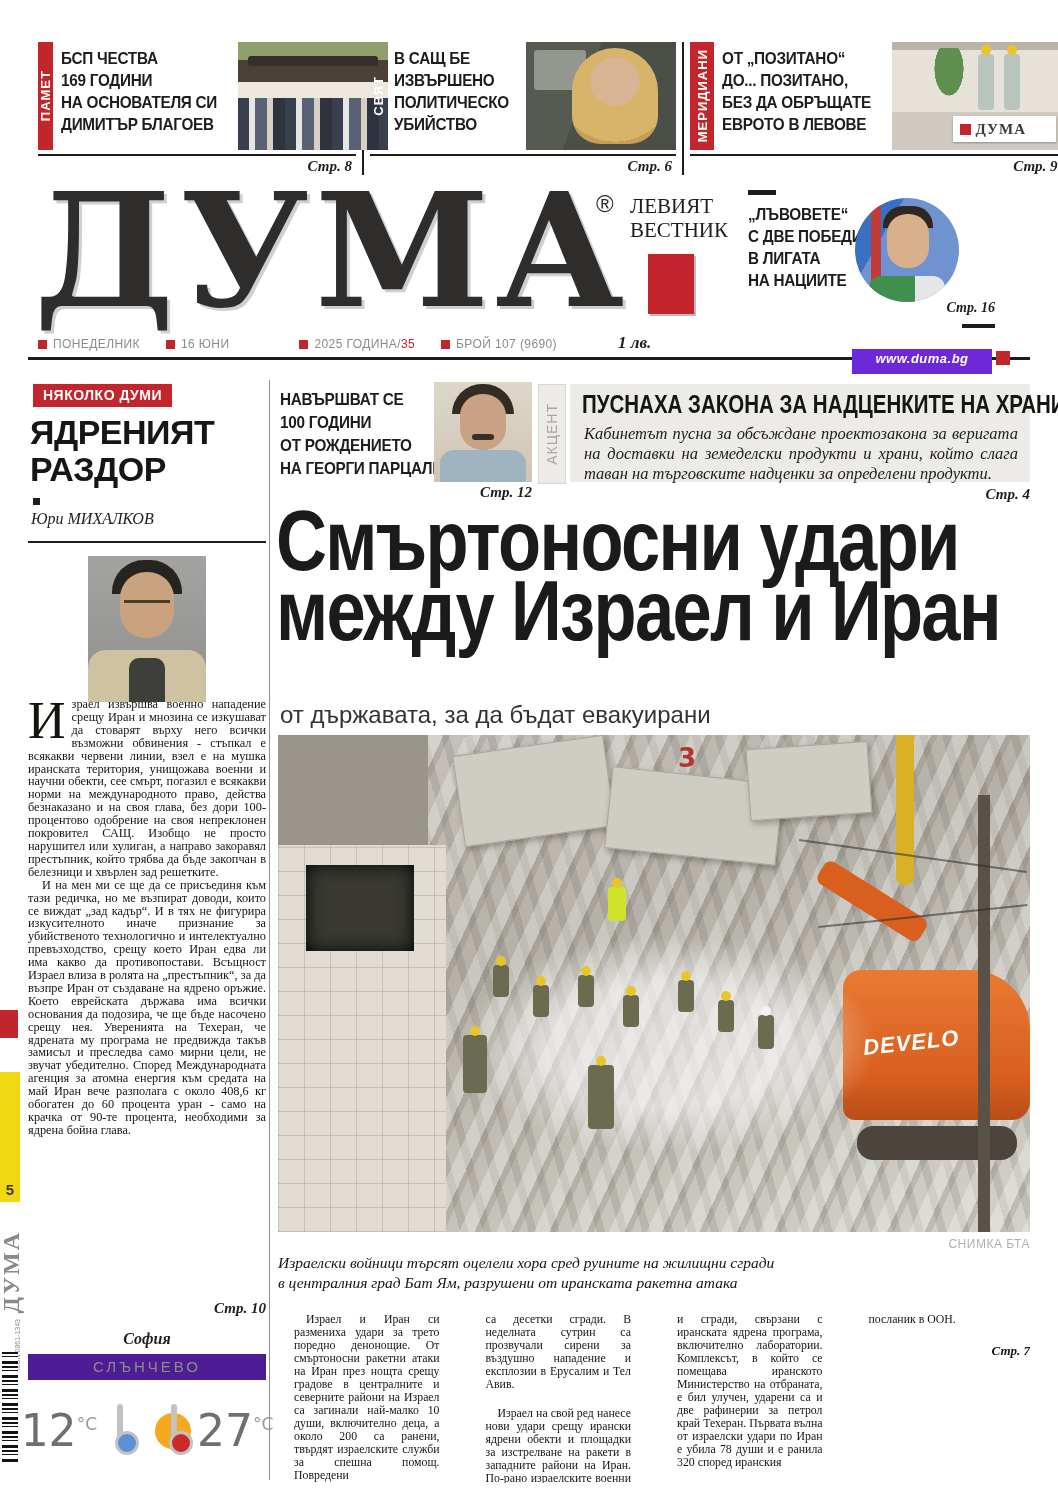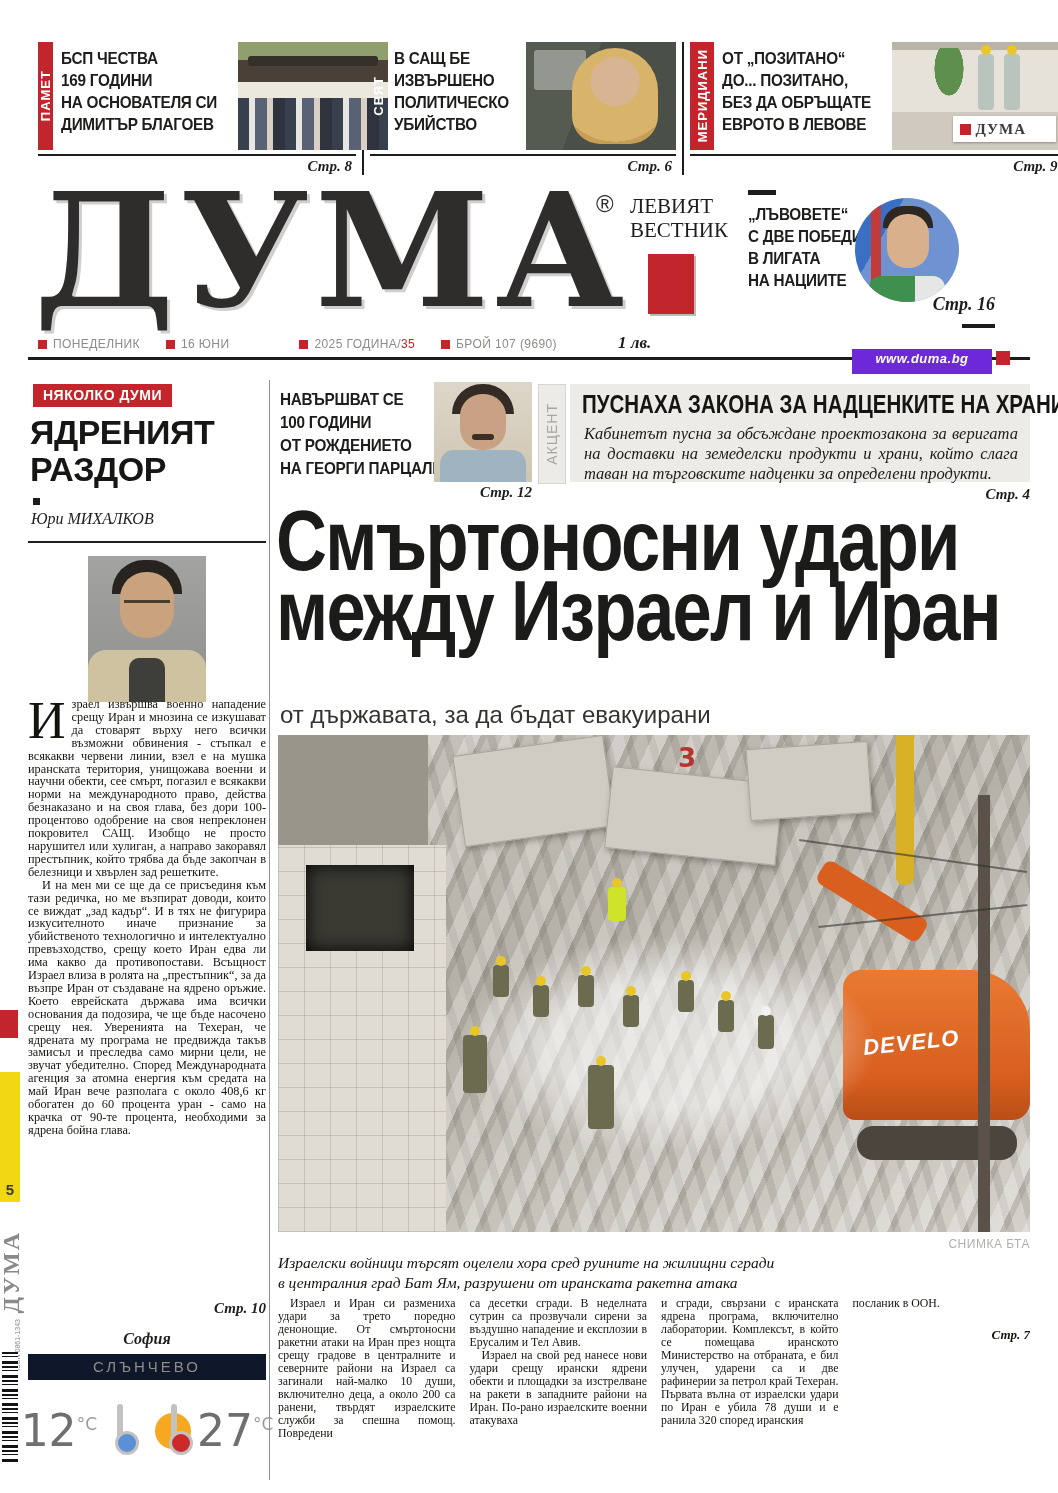--- a/index.html
+++ b/index.html
@@ -47,22 +47,22 @@
   .redsq{left:648px;top:254px;width:46px;height:60px;background:#c2252b;box-shadow:2px 2px 0 #bbb;}
   .sp-bar1{left:748px;top:190px;width:28px;height:5px;background:#1d1d1b;}
   .sp-lines{left:748px;top:204px;font-weight:bold;font-size:17px;line-height:22px;letter-spacing:-.3px;}
   .sp-photo{left:855px;top:198px;width:104px;height:104px;border-radius:50%;overflow:hidden;
     background:linear-gradient(120deg,#3b6fc4 0 30%,#6f93d0 30% 100%);}
   .sp-photo .pole{position:absolute;left:16px;top:0;width:10px;height:104px;background:#c23b3b;}
   .sp-photo .face{position:absolute;left:32px;top:16px;width:42px;height:54px;border-radius:20px;background:#d9b08c;}
   .sp-photo .hair{position:absolute;left:28px;top:8px;width:50px;height:22px;border-radius:20px 20px 0 0;background:#2e2620;}
   .sp-photo .shirt{position:absolute;left:14px;bottom:0;width:76px;height:26px;border-radius:12px 12px 0 0;
      background:linear-gradient(90deg,#3f8f4f 0 60%,#e6e6e6 60% 100%);}
-  .sp-page{left:900px;top:294px;width:95px;text-align:right;font-family:"Liberation Serif",serif;
-     font-style:italic;font-weight:bold;font-size:18px;}
+  .sp-page{left:900px;top:300px;width:95px;text-align:right;font-family:"Liberation Serif",serif;
+     font-style:italic;font-weight:bold;font-size:14px;}
   .sp-bar2{left:962px;top:324px;width:33px;height:4px;background:#1d1d1b;}
 
   
   .dateline{left:38px;top:337px;width:600px;display:flex;font-size:12px;color:#8e8b88;letter-spacing:.4px;align-items:center;}
   .dl-item{display:flex;align-items:center;margin-right:26px;}
   .dl-item .sq{width:9px;height:9px;background:#c2252b;margin-right:6px;flex:none;}
   .dl-red{color:#c2252b;}
   .price{left:618px;top:333px;font-family:"Liberation Serif",serif;font-style:italic;font-weight:bold;font-size:17px;color:#1d1d1b;}
   .rule{left:28px;top:357px;width:1002px;height:3px;background:#1d1d1b;}
   .site{left:852px;top:349px;width:140px;height:25px;background:#6d28d9;color:#fff;
@@ -87,21 +87,21 @@
      font-family:"Liberation Serif",serif;font-size:12.3px;line-height:12.9px;text-align:justify;color:#14140f;}
   .op-body .drop{float:left;font-size:52px;line-height:42px;padding:2px 6px 0 0;font-family:"Liberation Serif",serif;}
   .op-body p{margin:0;}
   .op-body p+p{text-indent:14px;}
   .op-page{left:28px;top:1300px;width:238px;text-align:right;font-family:"Liberation Serif",serif;
      font-style:italic;font-weight:bold;font-size:15px;}
 
   
   .w-city{left:28px;top:1330px;width:238px;text-align:center;font-family:"Liberation Serif",serif;
      font-style:italic;font-weight:bold;font-size:16px;}
-  .w-bar{left:28px;top:1354px;width:238px;height:26px;background:#0f172a;color:#8f8b86;
+  .w-bar{left:28px;top:1354px;width:238px;height:26px;background:#4c1d95;color:#8f8b86;
      text-align:center;line-height:26px;font-size:15px;letter-spacing:3px;}
   .w-row{left:28px;top:1388px;width:238px;height:86px;display:flex;align-items:center;justify-content:center;gap:18px;}
   .w-temp{font-family:"DejaVu Sans",sans-serif;font-size:44px;color:#6f6f6f;line-height:1;}
   .w-temp sup{font-size:17px;color:#9a9a9a;}
   .thermo{width:12px;height:34px;border:3px solid #c2c2c2;border-radius:8px;position:relative;margin:0 2px 14px 2px;}
   .thermo .fill{position:absolute;left:1px;right:1px;bottom:0;border-radius:4px;}
   .thermo .bulb{position:absolute;left:-5px;bottom:-14px;width:18px;height:18px;border-radius:50%;border:3px solid #c2c2c2;}
   .th-cold .fill{height:45%;background:#5b8fd6;}
   .th-cold .bulb{background:#5b8fd6;}
   .th-hot .fill{height:70%;background:#cc2a2a;}
@@ -166,21 +166,21 @@
   .fig.white::before{background:#f2f2f2;}
   .fig.vest{background:#cfe32a;}
   .dust{position:absolute;left:180px;top:200px;width:420px;height:220px;border-radius:50%;
      background:radial-gradient(ellipse,rgba(255,255,255,.55) 0 40%,transparent 70%);}
   .credit{left:760px;top:1237px;width:270px;text-align:right;font-size:12px;color:#b3b0ab;letter-spacing:.5px;}
   .caption{left:278px;top:1253px;width:740px;font-family:"Liberation Serif",serif;font-style:italic;
      font-size:15.5px;line-height:20px;color:#14140f;}
   .cols{left:278px;top:1297px;width:752px;height:186px;display:flex;gap:14px;overflow:hidden;
      font-family:"Liberation Serif",serif;font-size:11.8px;line-height:13px;text-align:justify;color:#14140f;}
   .col{flex:1;}
-  .col p{margin:0;}
+  .col p{margin:16px;}
   .col p.ind{text-indent:12px;}
   .col .pgline{text-align:right;font-style:italic;font-weight:bold;font-size:13px;margin-top:18px;}
 
   
   .spine-red{left:0;top:1010px;width:18px;height:28px;background:#c2252b;}
   .spine-yellow{left:0;top:1072px;width:20px;height:130px;background:#f2d713;}
   .spine-num{position:absolute;left:0;bottom:4px;width:20px;text-align:center;font-weight:bold;font-size:15px;color:#3a3a3a;}
   .spine-logo{left:-2px;top:1212px;width:26px;height:120px;display:flex;align-items:center;justify-content:center;}
   .spine-logo span{writing-mode:vertical-rl;transform:rotate(180deg);font-family:"Liberation Serif",serif;
      font-weight:bold;font-size:24px;color:#8a8a8a;letter-spacing:2px;}

